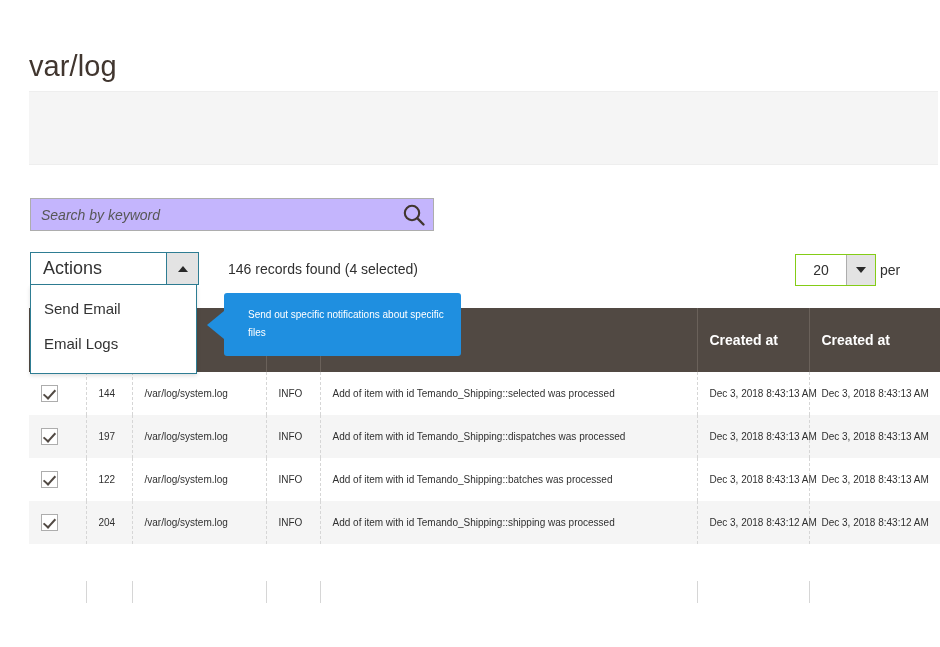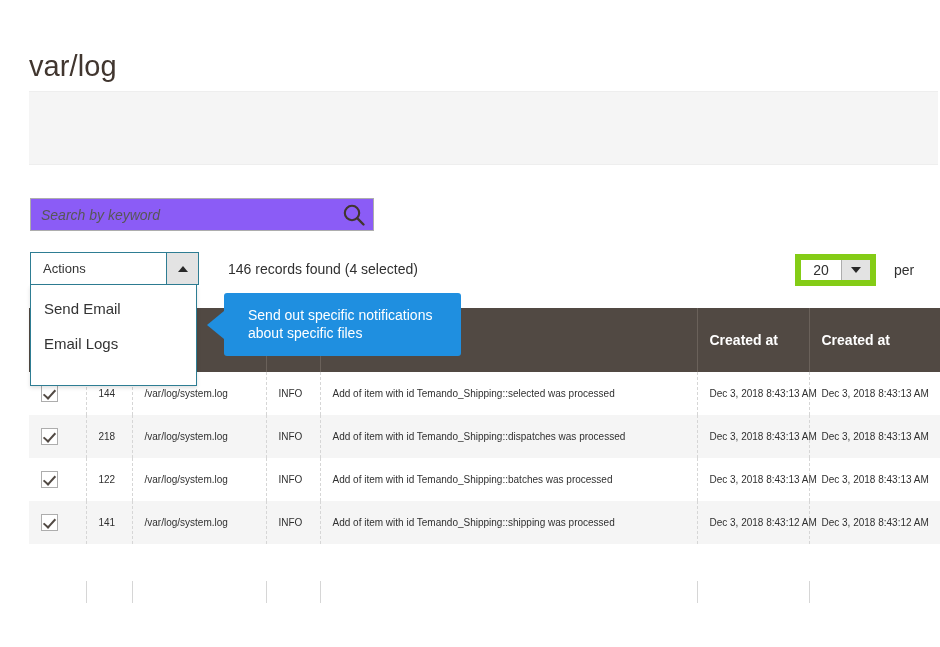--- a/index.html
+++ b/index.html
@@ -47,24 +47,24 @@
     border-left: none;
     border-right: none;
     box-sizing: border-box;
   }
 
   
   .search-wrap {
     position: absolute;
     left: 30px;
     top: 198px;
-    width: 344px;
+    width: 404px;
     height: 33px;
     border: 1px solid #adadad;
-    background: #8b5cf6;
+    background: #c4b5fd;
     box-sizing: border-box;
   }
   .search-input {
     position: absolute;
     left: 0;
     top: 0;
     width: 360px;
     height: 31px;
     border: none;
     outline: none;
@@ -112,21 +112,21 @@
     box-sizing: border-box;
     cursor: pointer;
     display: flex;
     align-items: stretch;
   }
   .actions-label {
     flex: 1 1 auto;
     display: flex;
     align-items: center;
     padding-left: 12px;
-    font-size: 13px;
+    font-size: 18px;
     color: #333333;
   }
   .actions-caret {
     width: 31px;
     background: #e3e3e3;
     border-left: 1px solid #2e7d93;
     display: flex;
     align-items: center;
     justify-content: center;
   }
@@ -145,21 +145,21 @@
 
   .actions-menu {
     position: absolute;
     left: 0;
     top: 33px;
     width: 167px;
     background: #ffffff;
     border: 1px solid #2e7d93;
     border-top: none;
     box-sizing: border-box;
-    padding: 6px 0 24px 0;
+    padding: 6px 0 12px 0;
     box-shadow: 0 2px 4px rgba(0,0,0,0.12);
   }
   .actions-menu-item {
     display: block;
     padding: 9px 0 9px 13px;
     font-size: 15px;
     color: #333333;
     cursor: pointer;
     white-space: nowrap;
   }
@@ -177,21 +177,21 @@
   .perpage-wrap {
     position: absolute;
     left: 795px;
     top: 254px;
     display: flex;
     align-items: center;
   }
   .perpage-box {
     width: 81px;
     height: 32px;
-    border: 6px solid #84cc16;
+    border: 1px solid #84cc16;
     box-sizing: border-box;
     background: #ffffff;
     display: flex;
     align-items: stretch;
     cursor: pointer;
   }
   .perpage-value {
     flex: 1 1 auto;
     display: flex;
     align-items: center;
@@ -201,21 +201,21 @@
   }
   .perpage-caret {
     width: 28px;
     background: #e3e3e3;
     border-left: 1px solid #adadad;
     display: flex;
     align-items: center;
     justify-content: center;
   }
   .perpage-label {
-    margin-left: 18px;
+    margin-left: 4px;
     font-size: 14px;
     color: #303030;
     white-space: nowrap;
   }
 
   
   .grid {
     position: absolute;
     left: 29px;
     top: 308px;
@@ -298,21 +298,21 @@
     width: 237px;
     min-height: 62px;
     background: #1f8fe0;
     border-radius: 3px;
     z-index: 60;
     padding: 13px 14px 14px 24px;
     box-sizing: border-box;
   }
   .tooltip-text {
     color: #ffffff;
-    font-size: 14px;
+    font-size: 10px;
     line-height: 18px;
     font-family: "Liberation Sans", sans-serif;
   }
   .tooltip::before {
     content: "";
     position: absolute;
     left: -17px;
     top: 18px;
     width: 0; height: 0;
     border-top: 14px solid transparent;
@@ -389,21 +389,21 @@
           <td>INFO</td>
           <td>Add of item with id Temando_Shipping::selected was processed</td>
           <td class="cell-date">Dec 3, 2018 8:43:13 AM</td>
           <td class="cell-date">Dec 3, 2018 8:43:13 AM</td>
         </tr>
 
         <tr class="even">
           <td>
             <span class="chk checked"></span>
           </td>
-          <td>218</td>
+          <td>197</td>
           <td>/var/log/system.log</td>
           <td>INFO</td>
           <td>Add of item with id Temando_Shipping::dispatches was processed</td>
           <td class="cell-date">Dec 3, 2018 8:43:13 AM</td>
           <td class="cell-date">Dec 3, 2018 8:43:13 AM</td>
         </tr>
 
         <tr class="odd">
           <td>
             <span class="chk checked"></span>
@@ -413,21 +413,21 @@
           <td>INFO</td>
           <td>Add of item with id Temando_Shipping::batches was processed</td>
           <td class="cell-date">Dec 3, 2018 8:43:13 AM</td>
           <td class="cell-date">Dec 3, 2018 8:43:13 AM</td>
         </tr>
 
         <tr class="even">
           <td>
             <span class="chk checked"></span>
           </td>
-          <td>141</td>
+          <td>204</td>
           <td>/var/log/system.log</td>
           <td>INFO</td>
           <td>Add of item with id Temando_Shipping::shipping was processed</td>
           <td class="cell-date">Dec 3, 2018 8:43:12 AM</td>
           <td class="cell-date">Dec 3, 2018 8:43:12 AM</td>
         </tr>
 
       </tbody>
     </table>
   </div>

